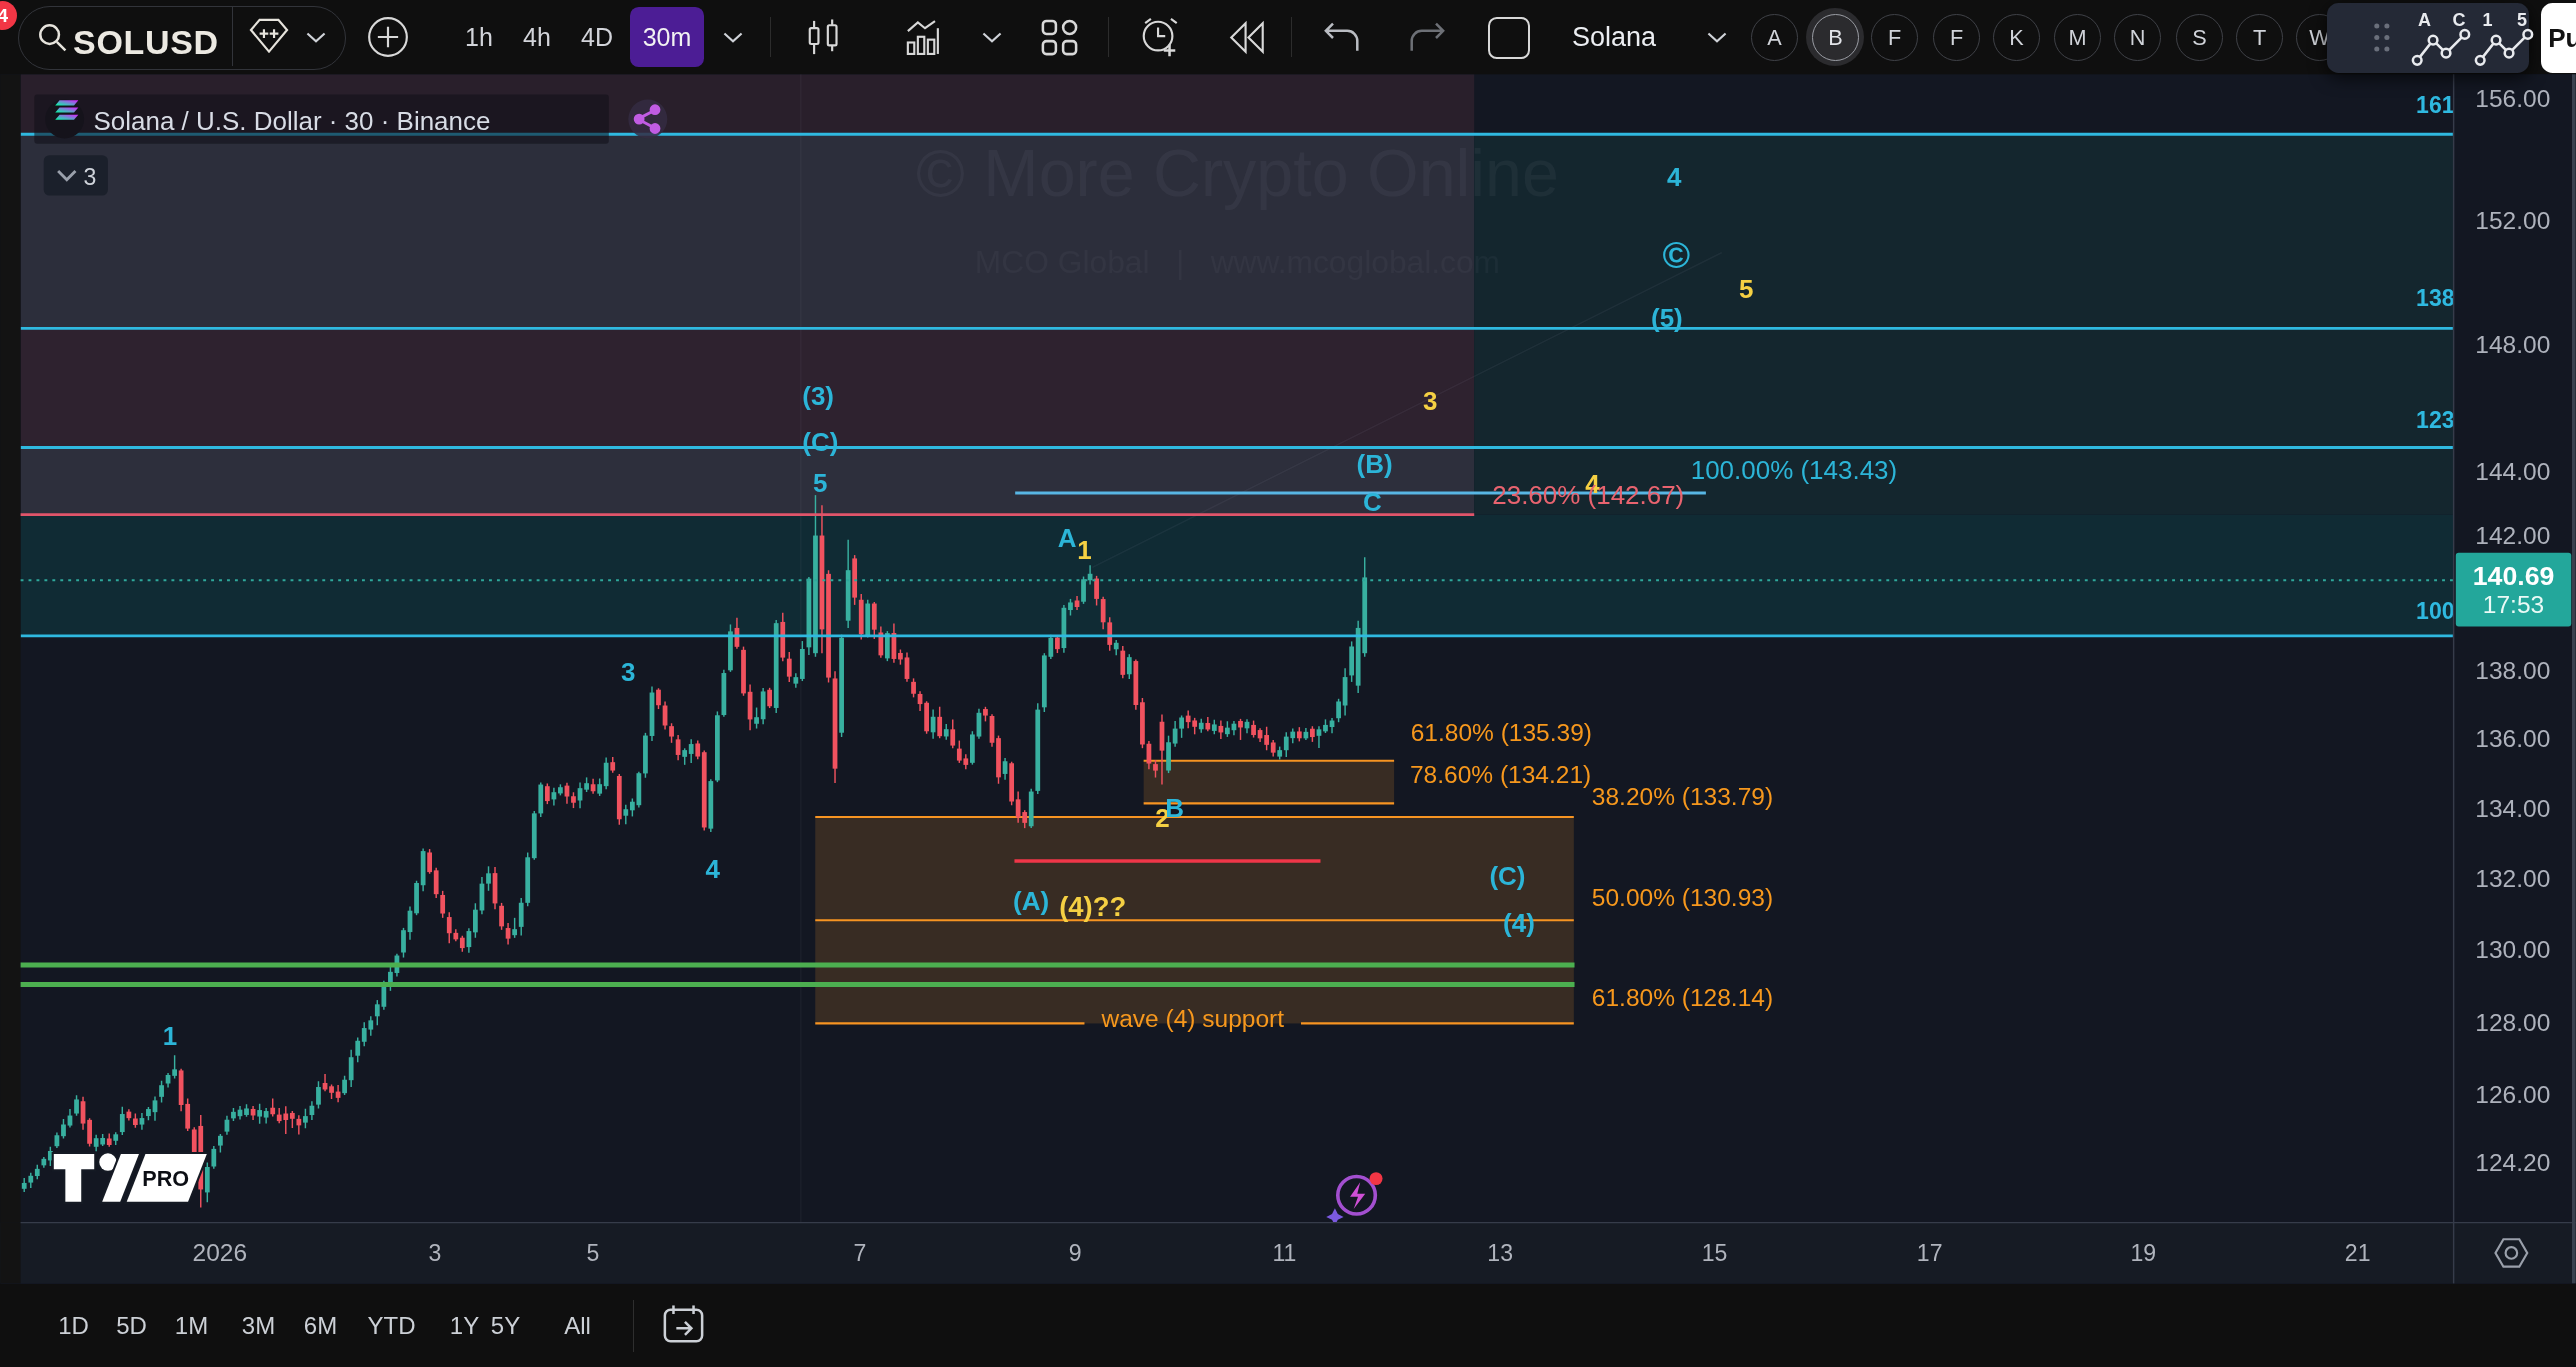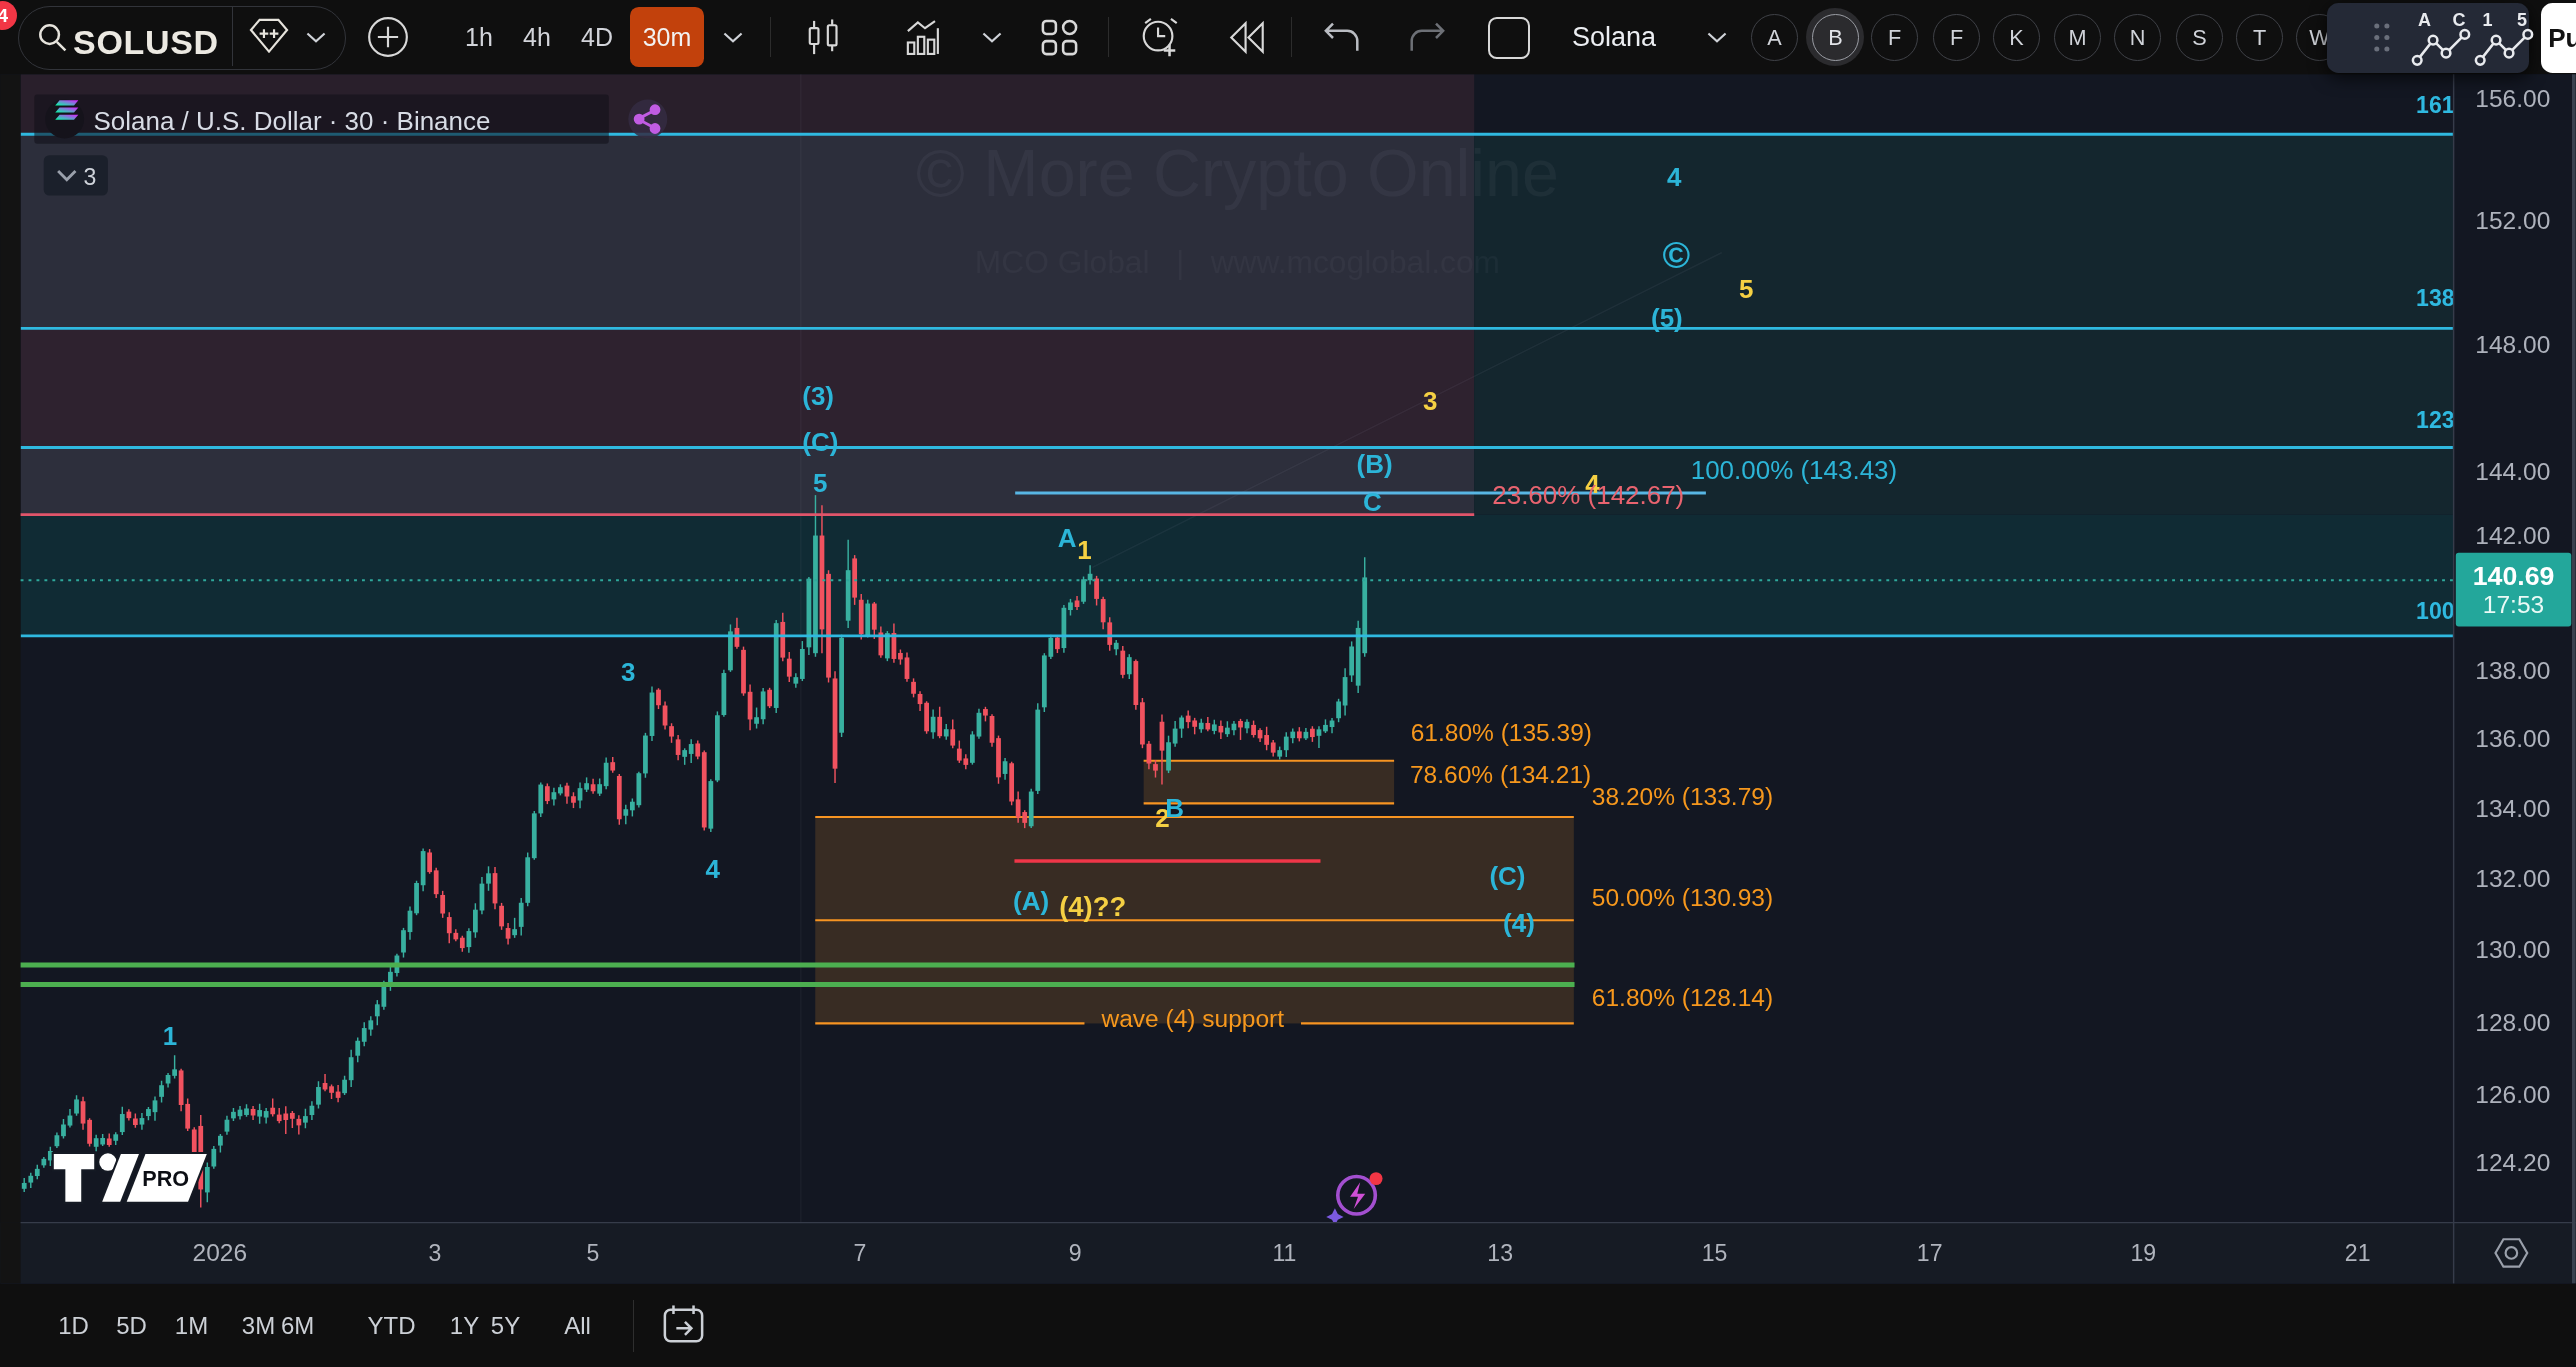--- a/index.html
+++ b/index.html
@@ -595,21 +595,21 @@
 <svg class="abs" style="left:306px;top:32px" width="20" height="11.6" viewBox="0 0 28 16">
       <path d="M2 2 l12 11 12-11" stroke="#cfd2d8" stroke-width="3" fill="none"></path>
     </svg>
 <svg class="abs" style="left:367px;top:16px" width="42" height="42" viewBox="0 0 58 58">
       <circle cx="29" cy="29" r="26" stroke="#d8d8d8" stroke-width="3" fill="none"></circle>
       <path d="M29 15 v28 M15 29 h28" stroke="#d8d8d8" stroke-width="3"></path>
     </svg>
 <div class="abs" style="left:450px;top:0;width:58px;height:74px;line-height:74px;text-align:center;font-size:25px;color:#d2d4da">1h</div>
 <div class="abs" style="left:508px;top:0;width:58px;height:74px;line-height:74px;text-align:center;font-size:25px;color:#d2d4da">4h</div>
 <div class="abs" style="left:568px;top:0;width:58px;height:74px;line-height:74px;text-align:center;font-size:25px;color:#d2d4da">4D</div>
-<div class="abs" style="left:630px;top:6.5px;width:74px;height:60px;background:#c2410c;border-radius:8.7px;text-align:center;line-height:60px;font-size:25px;color:#f2f2f2">30m</div>
+<div class="abs" style="left:630px;top:6.5px;width:74px;height:60px;background:#4c1d95;border-radius:8.7px;text-align:center;line-height:60px;font-size:25px;color:#f2f2f2">30m</div>
 <svg class="abs" style="left:723px;top:32px" width="20" height="11.6" viewBox="0 0 28 16">
       <path d="M2 2 l12 11 12-11" stroke="#cfd2d8" stroke-width="3" fill="none"></path>
     </svg>
 <div class="abs" style="left:770px;top:16.6px;width:1.4px;height:40px;background:#2c2c2c"></div>
 <svg class="abs" style="left:804px;top:18px" width="39" height="39" viewBox="0 0 54 54">
       <g stroke="#d8d8d8" stroke-width="3" fill="none">
         <rect x="8" y="14" width="12" height="22" rx="2"></rect>
         <line x1="14" y1="4" x2="14" y2="14"></line>
         <line x1="14" y1="36" x2="14" y2="50"></line>
         <rect x="33" y="10" width="12" height="28" rx="2"></rect>
@@ -701,21 +701,21 @@
       <circle cx="32" cy="46" r="6" stroke="#e8eaee" stroke-width="3.5" fill="#242936"></circle>
       <circle cx="50" cy="64" r="6" stroke="#e8eaee" stroke-width="3.5" fill="#242936"></circle>
       <circle cx="76" cy="38" r="6" stroke="#e8eaee" stroke-width="3.5" fill="#242936"></circle>
     </svg>
 <div class="abs" style="left:2541px;top:2.9px;width:35px;height:70px;background:#fff;border-radius:11.6px 0 0 11.6px;color:#131313;font-size:26px;font-weight:bold;line-height:70px;padding-left:7.2px">Pu</div>
 <div class="abs" style="left:0;top:1284px;width:2576px;height:84px;background:#0f0f0f"></div>
 <div class="abs" style="left:34px;top:1284px;width:79px;height:84px;line-height:84px;text-align:center;font-size:24px;color:#ccd0d6">1D</div>
 <div class="abs" style="left:92px;top:1284px;width:79px;height:72px;line-height:84px;text-align:center;font-size:24px;color:#ccd0d6">5D</div>
 <div class="abs" style="left:152px;top:1284px;width:79px;height:84px;line-height:84px;text-align:center;font-size:24px;color:#ccd0d6">1M</div>
 <div class="abs" style="left:219px;top:1284px;width:79px;height:84px;line-height:84px;text-align:center;font-size:24px;color:#ccd0d6">3M</div>
-<div class="abs" style="left:281px;top:1284px;width:79px;height:84px;line-height:84px;font-size:24px;color:#ccd0d6">6M</div>
+<div class="abs" style="left:281px;top:1284px;width:79px;height:84px;line-height:84px;text-align:center;font-size:24px;color:#ccd0d6">6M</div>
 <div class="abs" style="left:352px;top:1284px;width:79px;height:84px;line-height:84px;text-align:center;font-size:24px;color:#ccd0d6">YTD</div>
 <div class="abs" style="left:425px;top:1284px;width:79px;height:109px;line-height:84px;text-align:center;font-size:24px;color:#ccd0d6">1Y</div>
 <div class="abs" style="left:466px;top:1284px;width:79px;height:84px;line-height:84px;text-align:center;font-size:24px;color:#ccd0d6">5Y</div>
 <div class="abs" style="left:538px;top:1284px;width:79px;height:84px;line-height:84px;text-align:center;font-size:24px;color:#ccd0d6">All</div>
 <div class="abs" style="left:633px;top:1300px;width:1.4px;height:52px;background:#2e2e2e"></div>
 <svg class="abs" style="left:662px;top:1304px" width="43" height="43" viewBox="0 0 60 60">
       <g stroke="#ccd0d6" stroke-width="3.5" fill="none">
         <rect x="4" y="8" width="52" height="44" rx="8"></rect>
         <line x1="16" y1="2" x2="16" y2="14"></line>
         <line x1="44" y1="2" x2="44" y2="14"></line>

